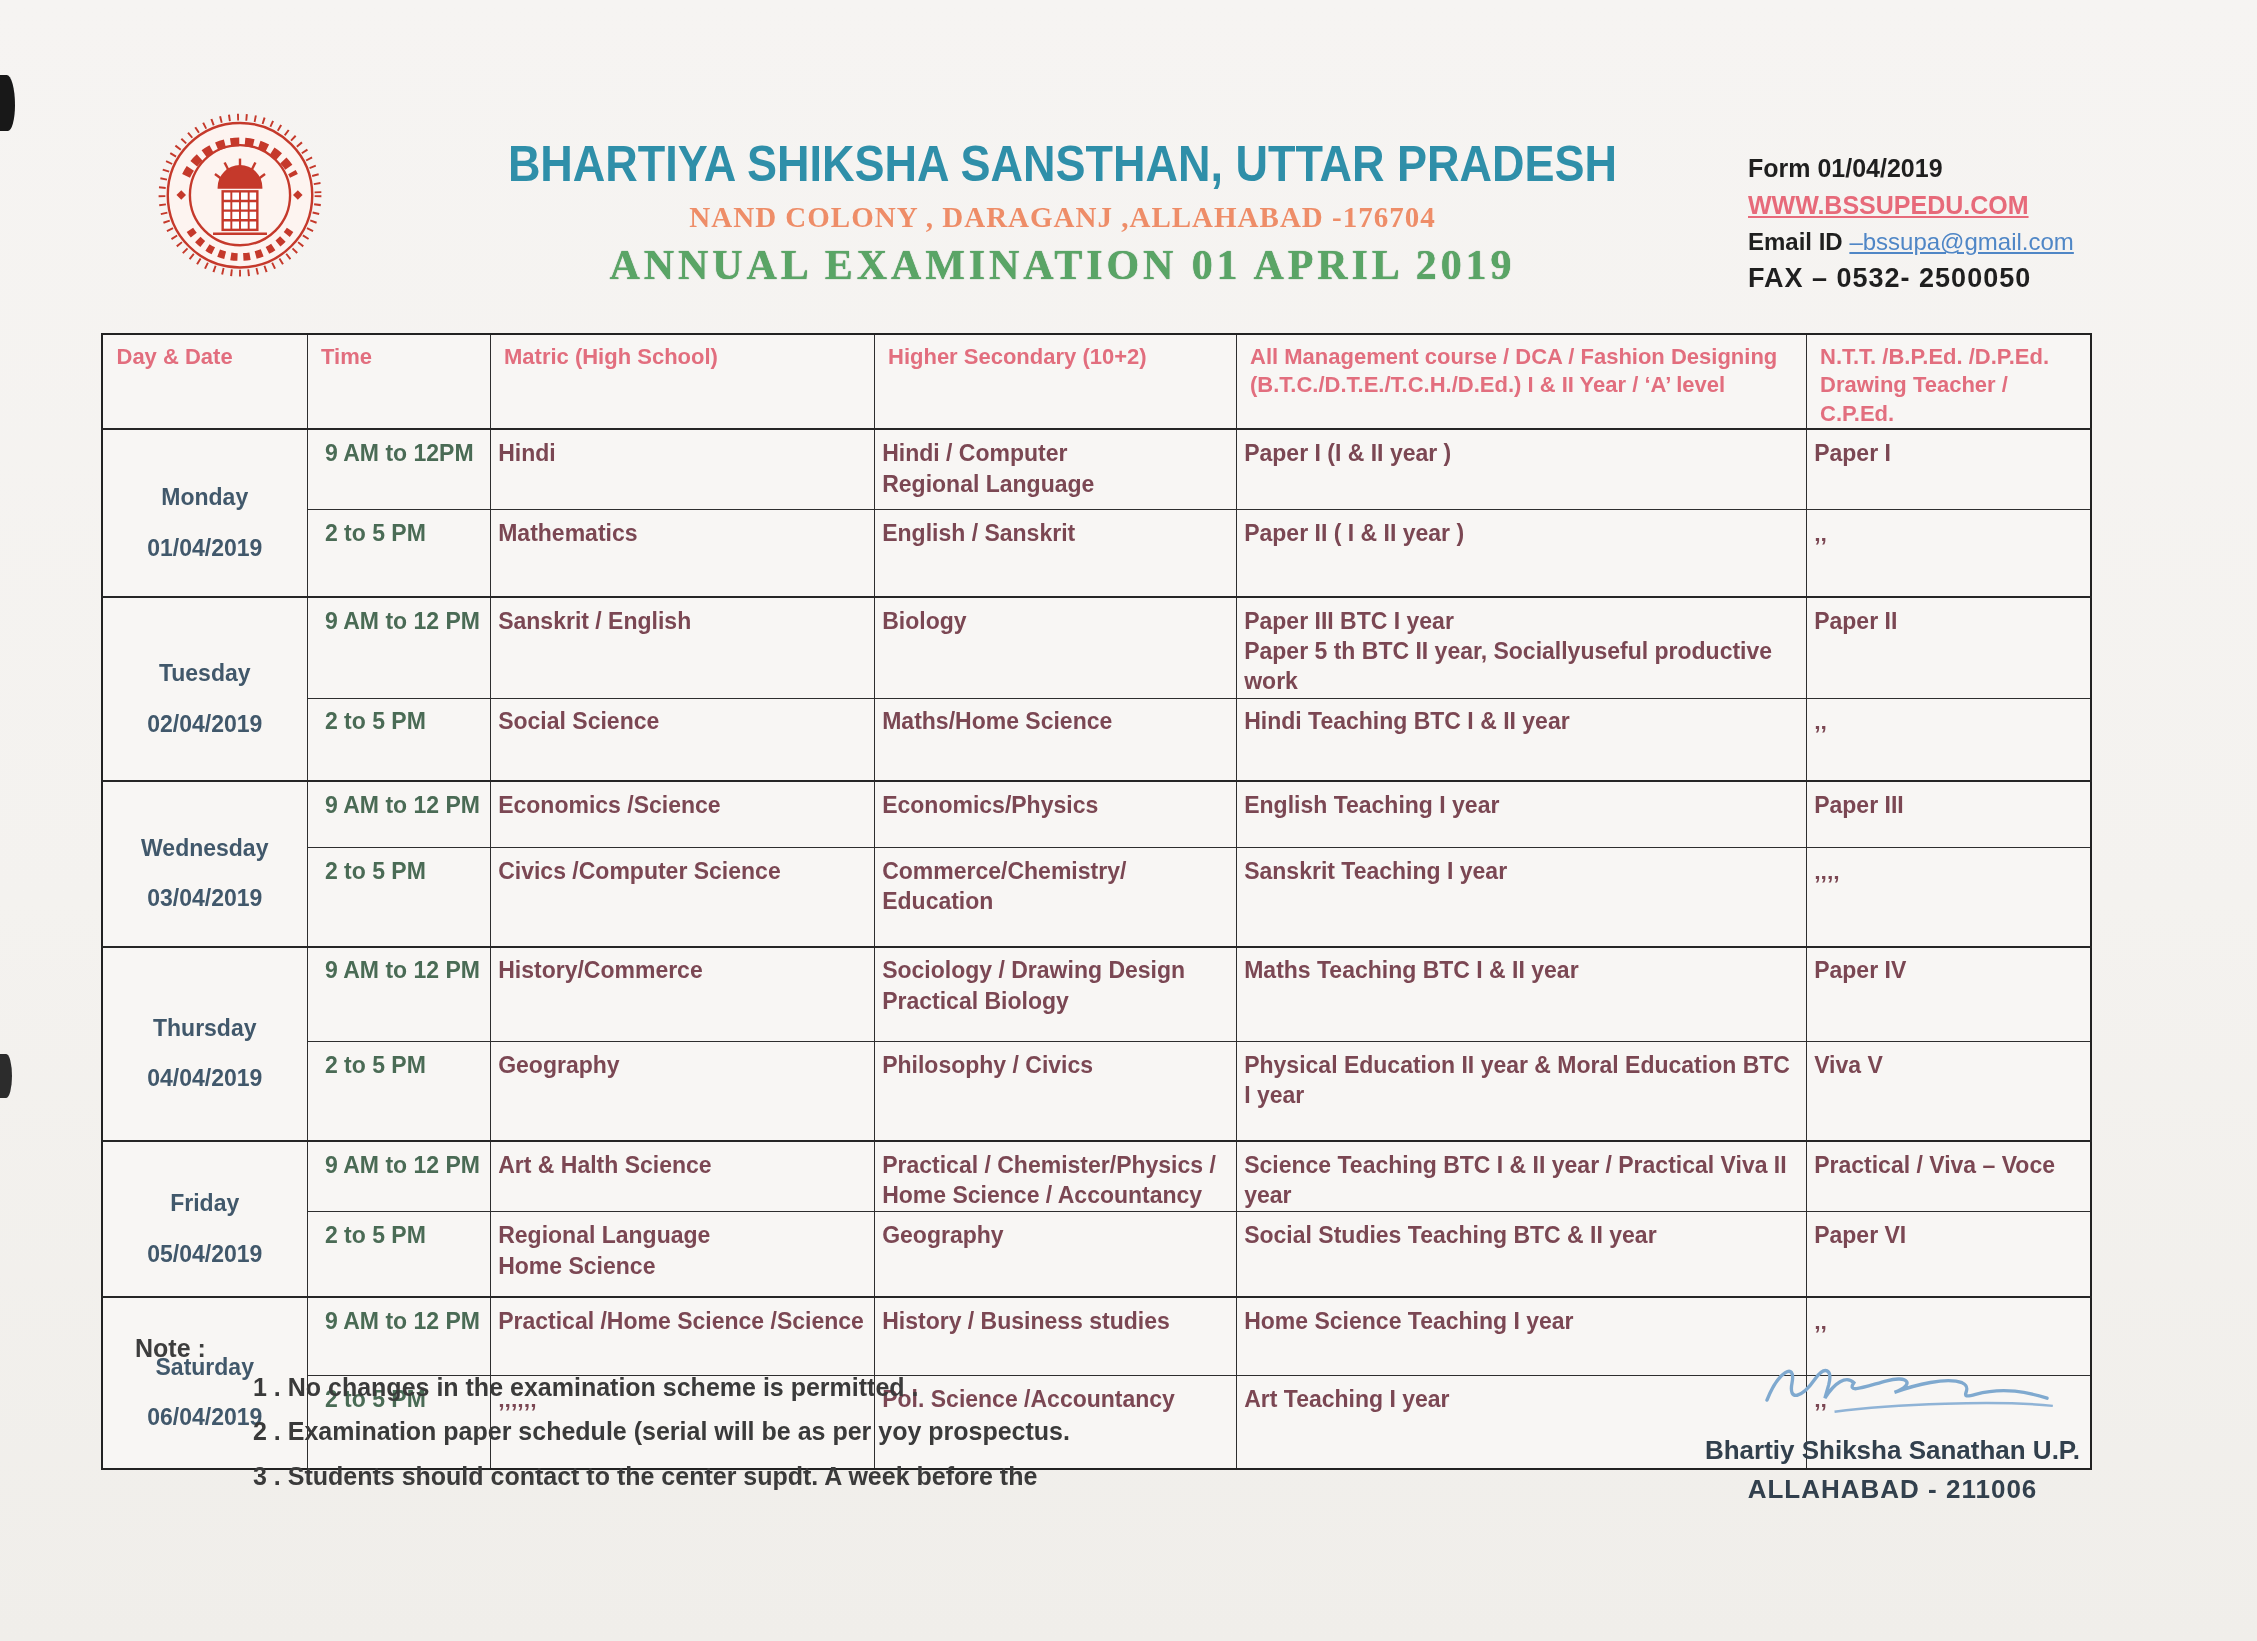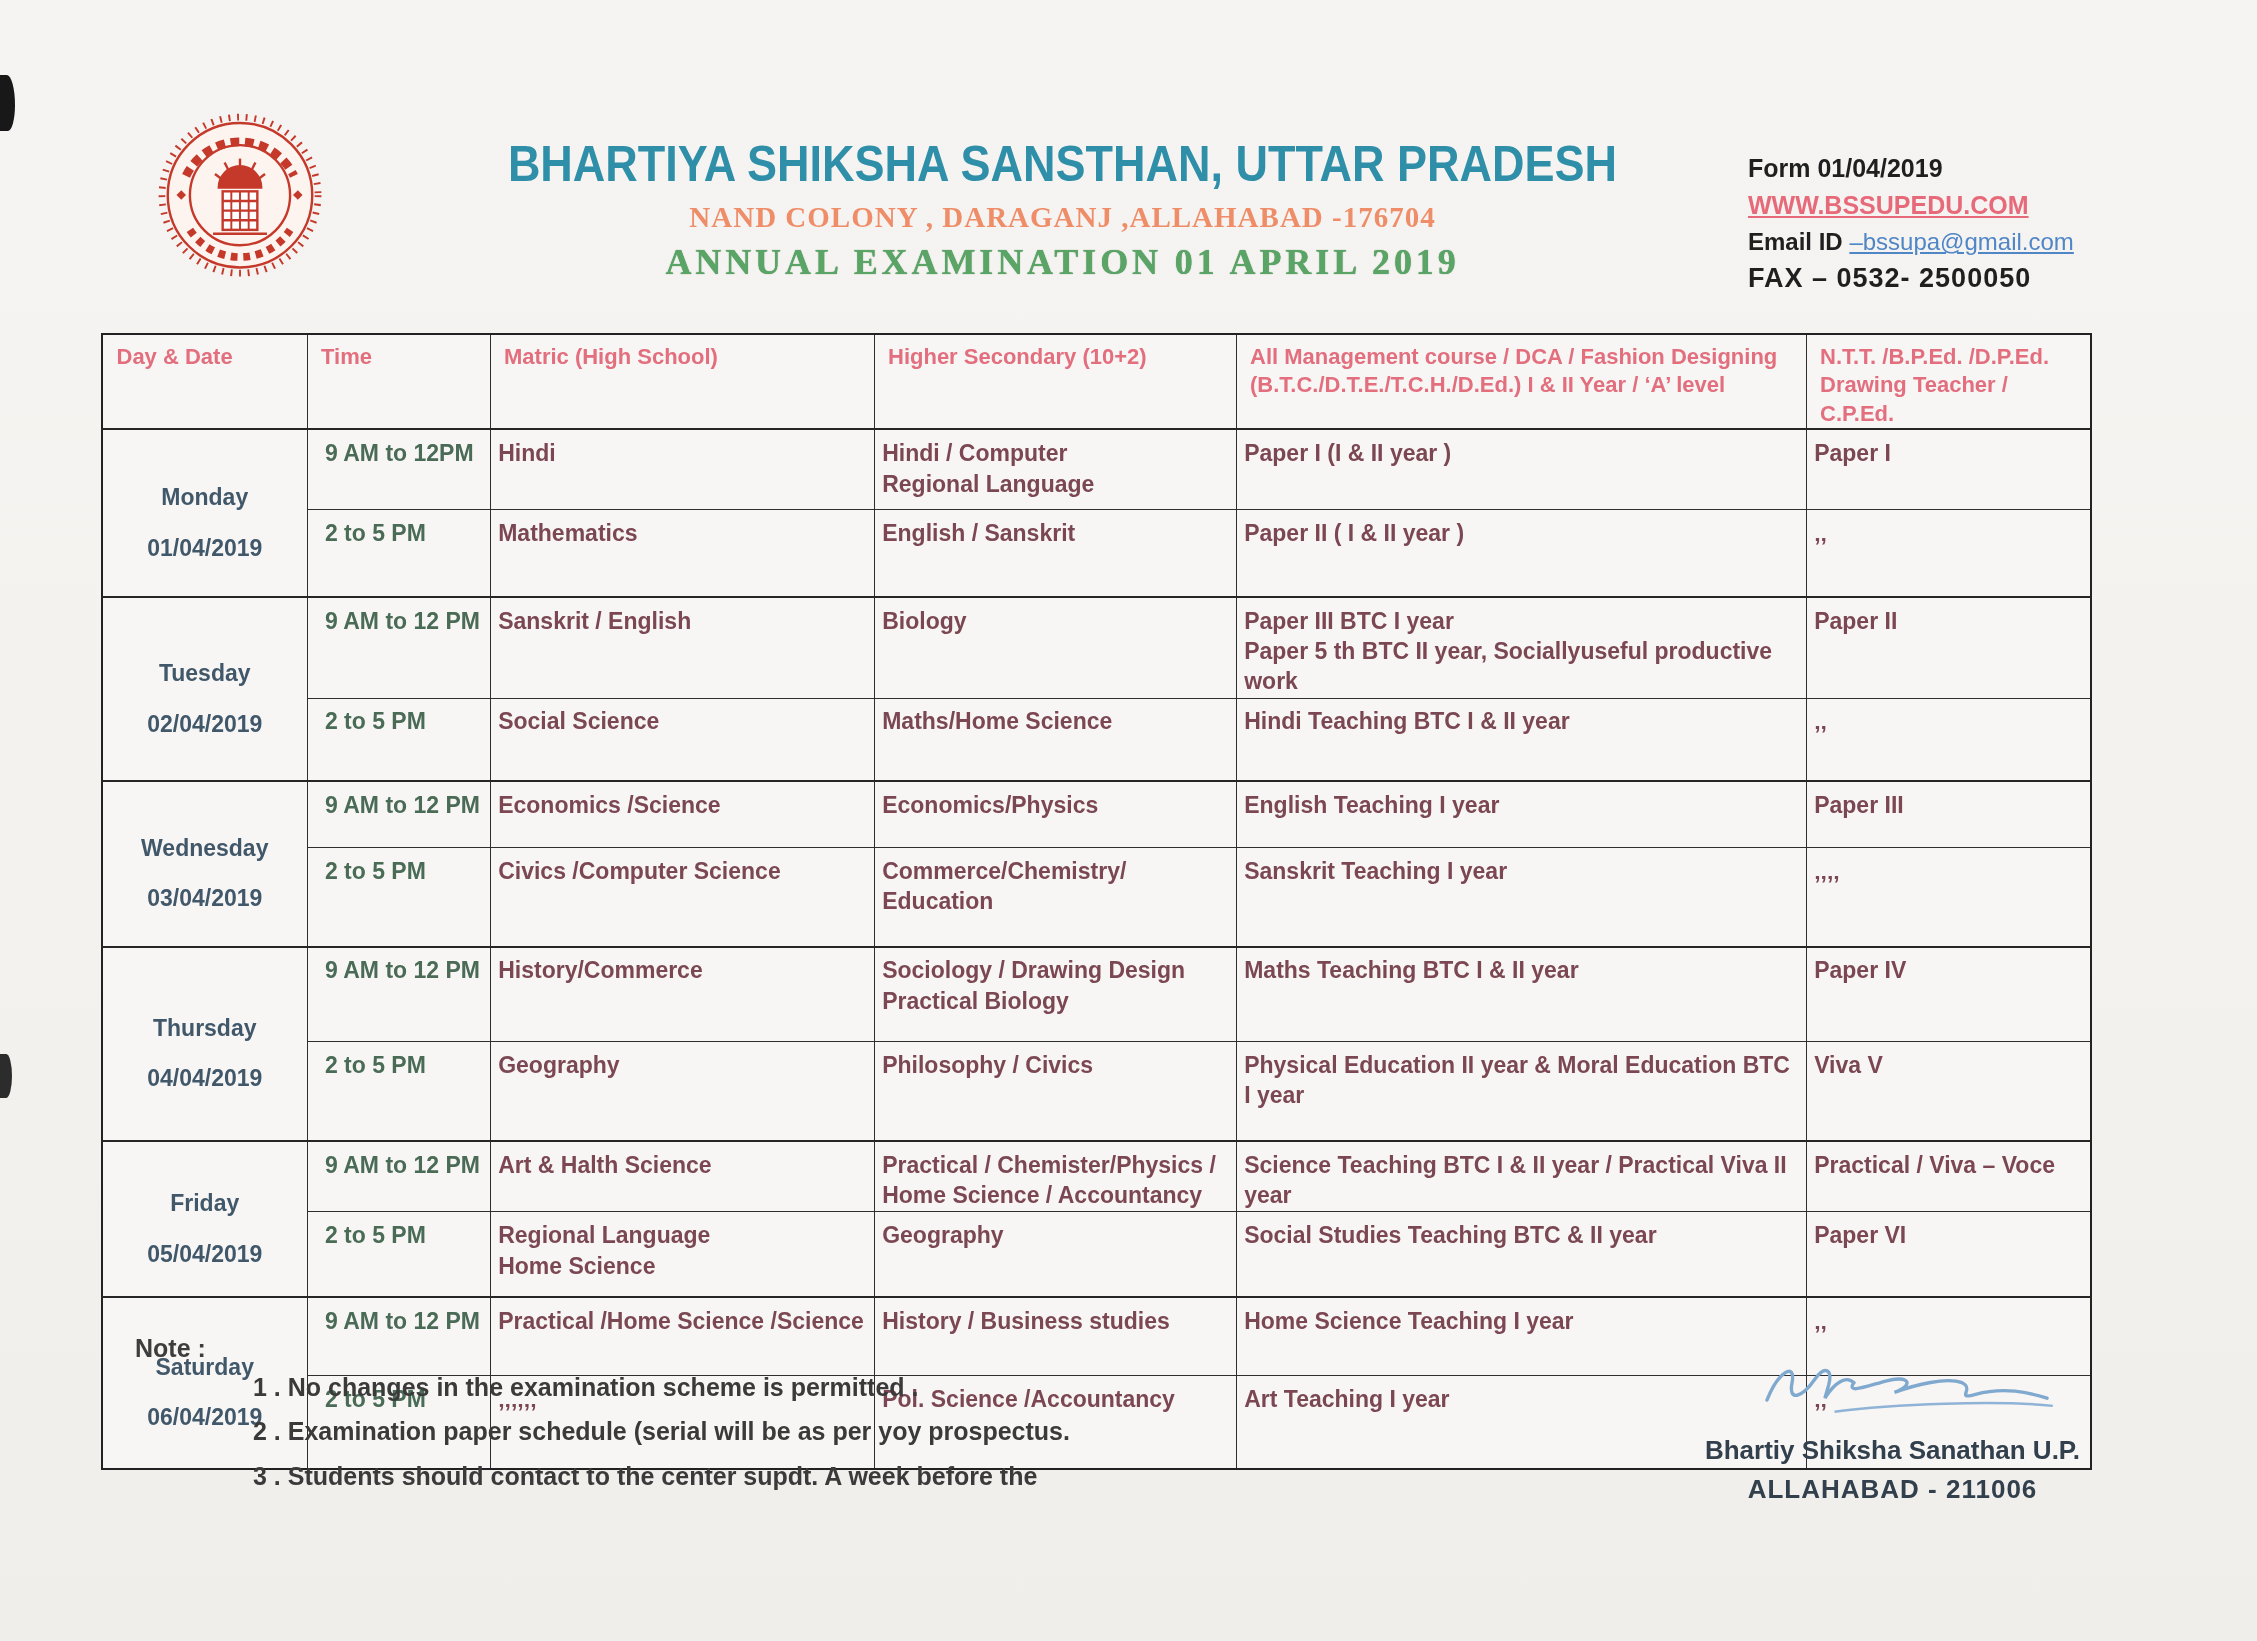--- a/index.html
+++ b/index.html
@@ -23,21 +23,21 @@
   .main-title{
     font-size:45px;font-weight:800;letter-spacing:0px;color:#2f8fa9;
     transform:scaleY(1.12);transform-origin:top center;white-space:nowrap;
   }
   .sub-title{
     margin-top:13.5px;font-family:"Liberation Serif", serif;font-weight:bold;
     font-size:29px;color:#ee8d68;letter-spacing:1px;white-space:nowrap;
   }
   .exam-title{
     margin-top:7.7px;font-family:"Liberation Serif", serif;font-weight:bold;
-    font-size:36px;color:#5aa566;letter-spacing:3.9px;white-space:nowrap;
+    font-size:42px;color:#5aa566;letter-spacing:3.9px;white-space:nowrap;
     text-shadow:0 0 1px #3f7d4a;
   }
   .contact{position:absolute;left:1748px;top:154px;width:444px;color:#1f1f1f;}
   .contact .form-no{font-size:25px;font-weight:bold;}
   .contact .website{font-size:25px;font-weight:bold;color:#e76a7a;text-decoration:underline;margin-top:7.7px;}
   .contact .email-line{font-size:24px;margin-top:8.7px;font-weight:bold;}
   .contact .email-link{color:#4f86c6;text-decoration:underline;font-weight:normal;}
   .contact .fax{font-size:27px;font-weight:bold;margin-top:6.8px;letter-spacing:1px;}
 
   

